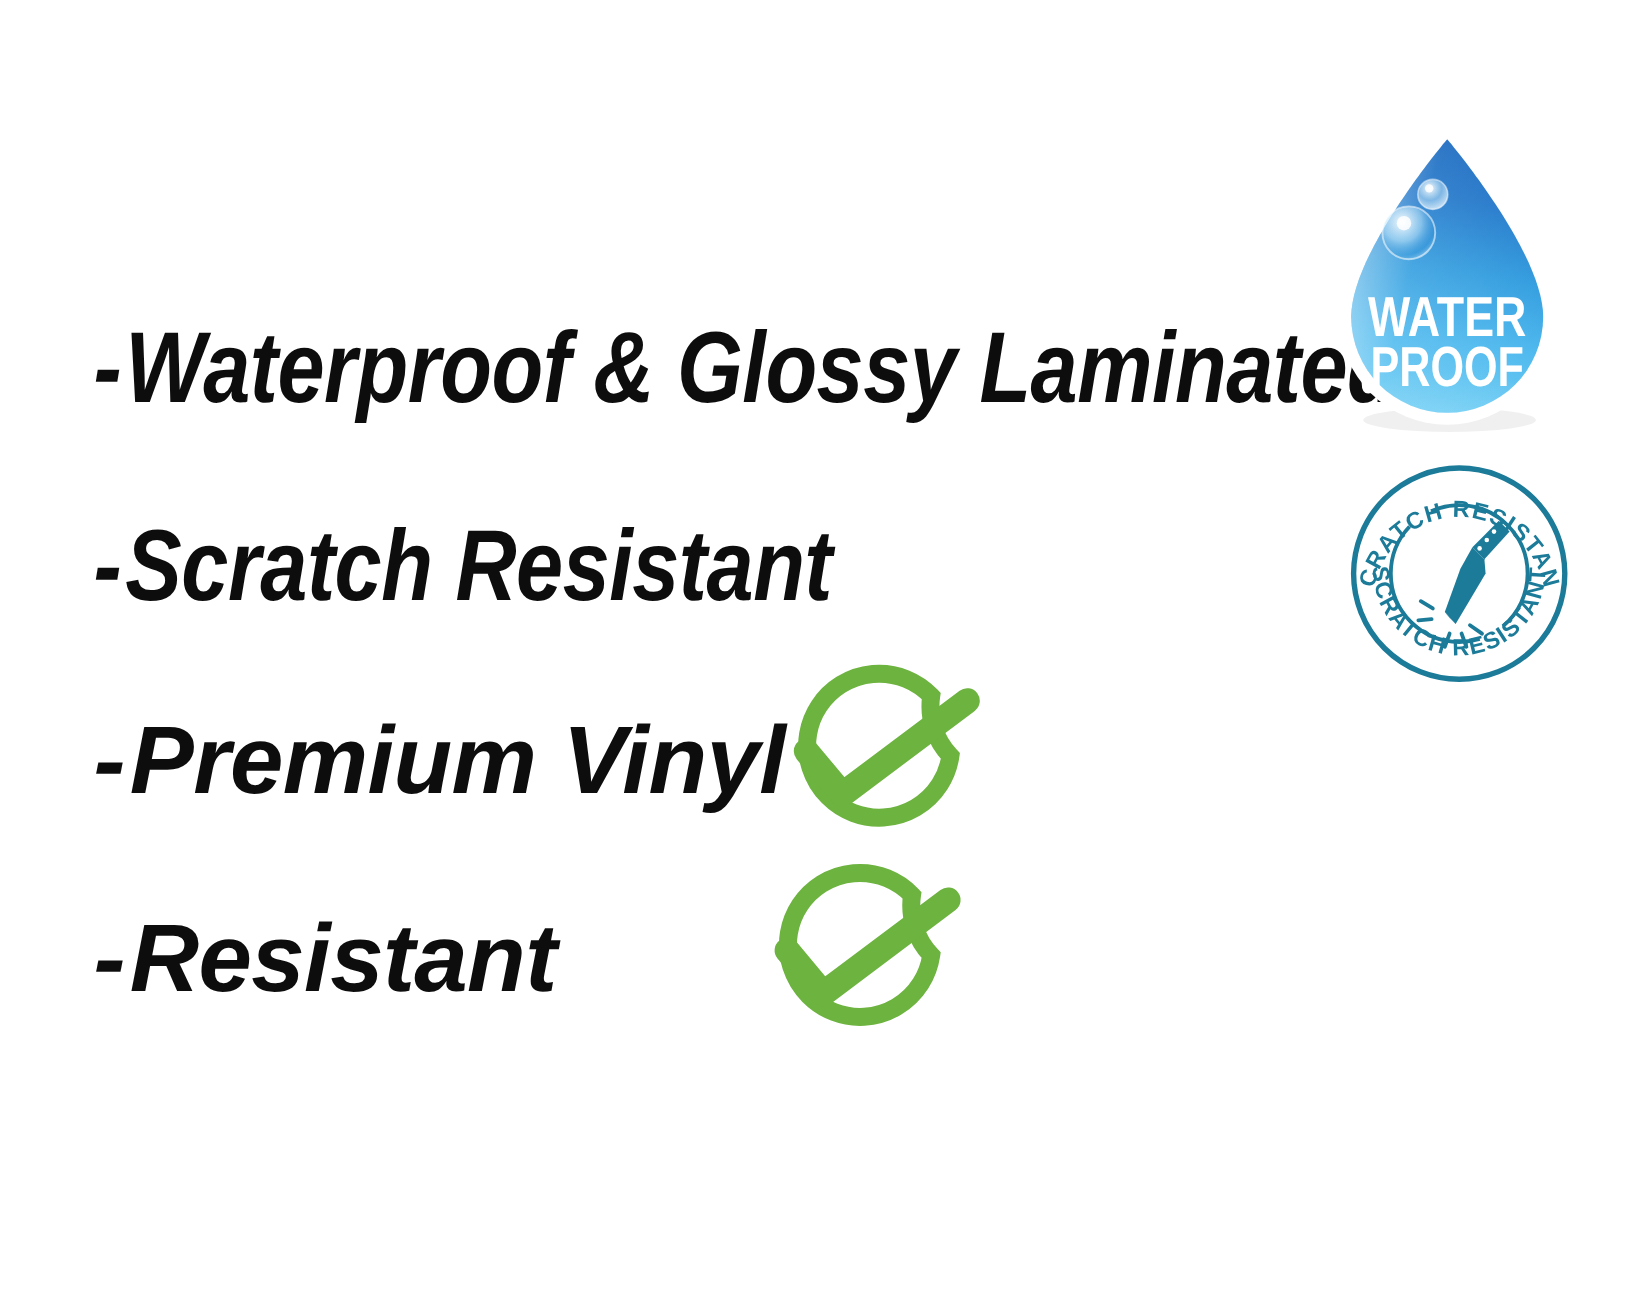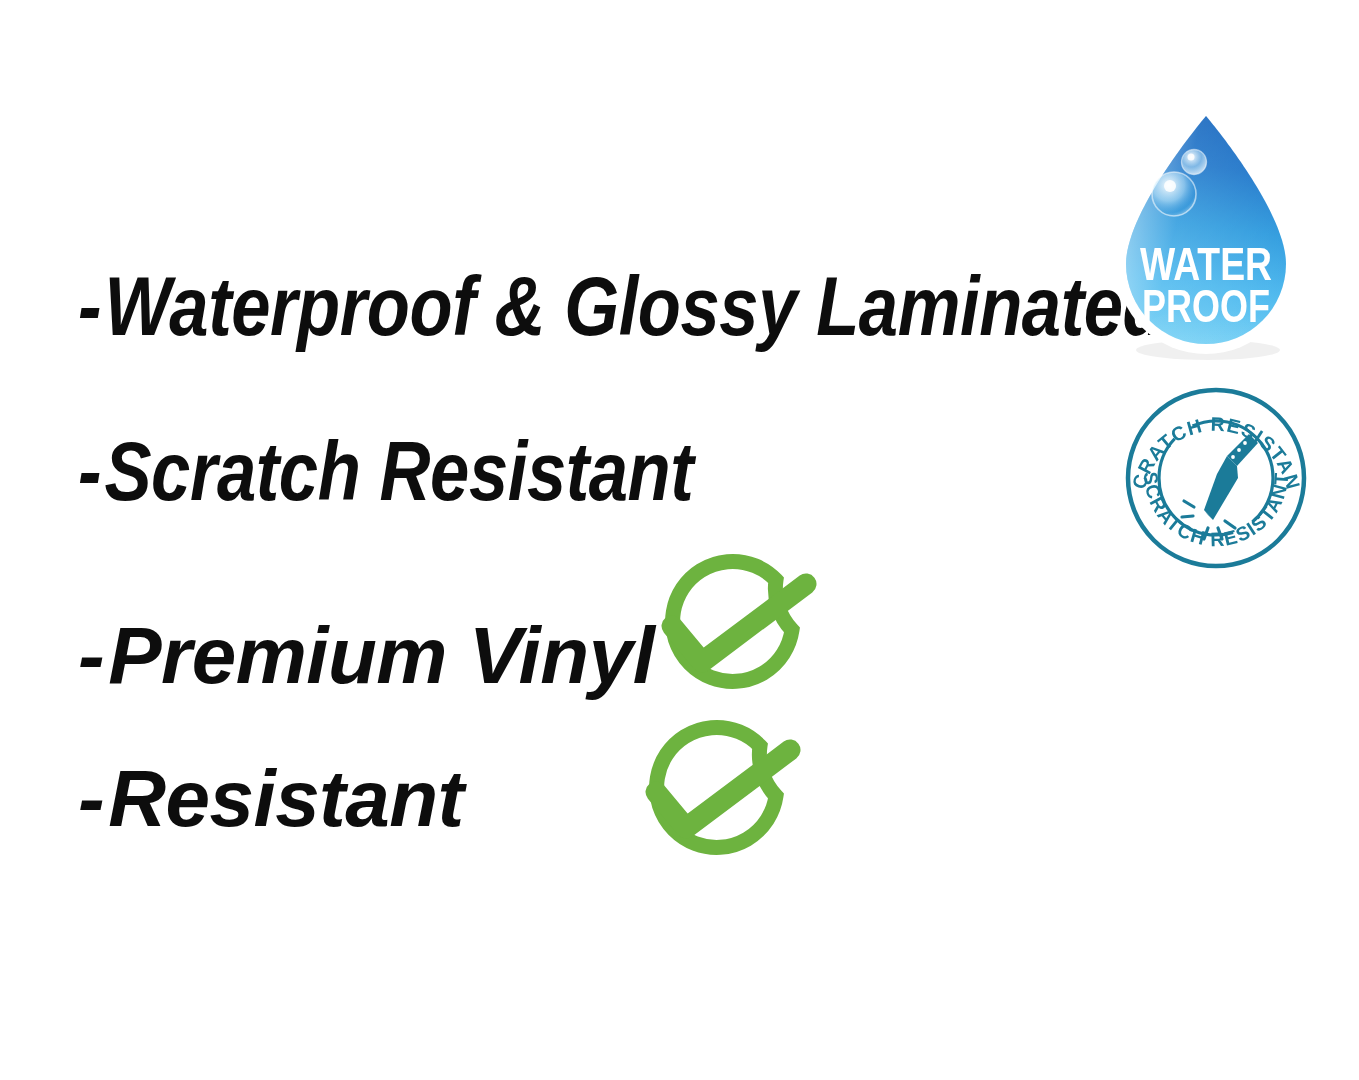--- a/index.html
+++ b/index.html
@@ -44,21 +44,21 @@
     font-family: "Liberation Sans Narrow", "Liberation Sans", sans-serif;
     transform: scaleX(0.84);
     transform-origin: left center;
   }
   .line-wide {
     font-family: "Liberation Sans", sans-serif;
   }
 
   #line-0 { top: 258px; font-size: 84px; }
   #line-1 { top: 423px; font-size: 84px; }
-  #line-2 { top: 588px; font-size: 80px; margin-top: 22px; }
+  #line-2 { top: 588px; font-size: 80px; }
   #line-3 { top: 753px; font-size: 80px; }
 
   
   .check-mark {
     position: absolute;
   }
   #check-0 { left: 636px; top: 552px; width: 210px; height: 160px; }
   #check-1 { left: 620px; top: 718px; width: 210px; height: 160px; }
 
   

